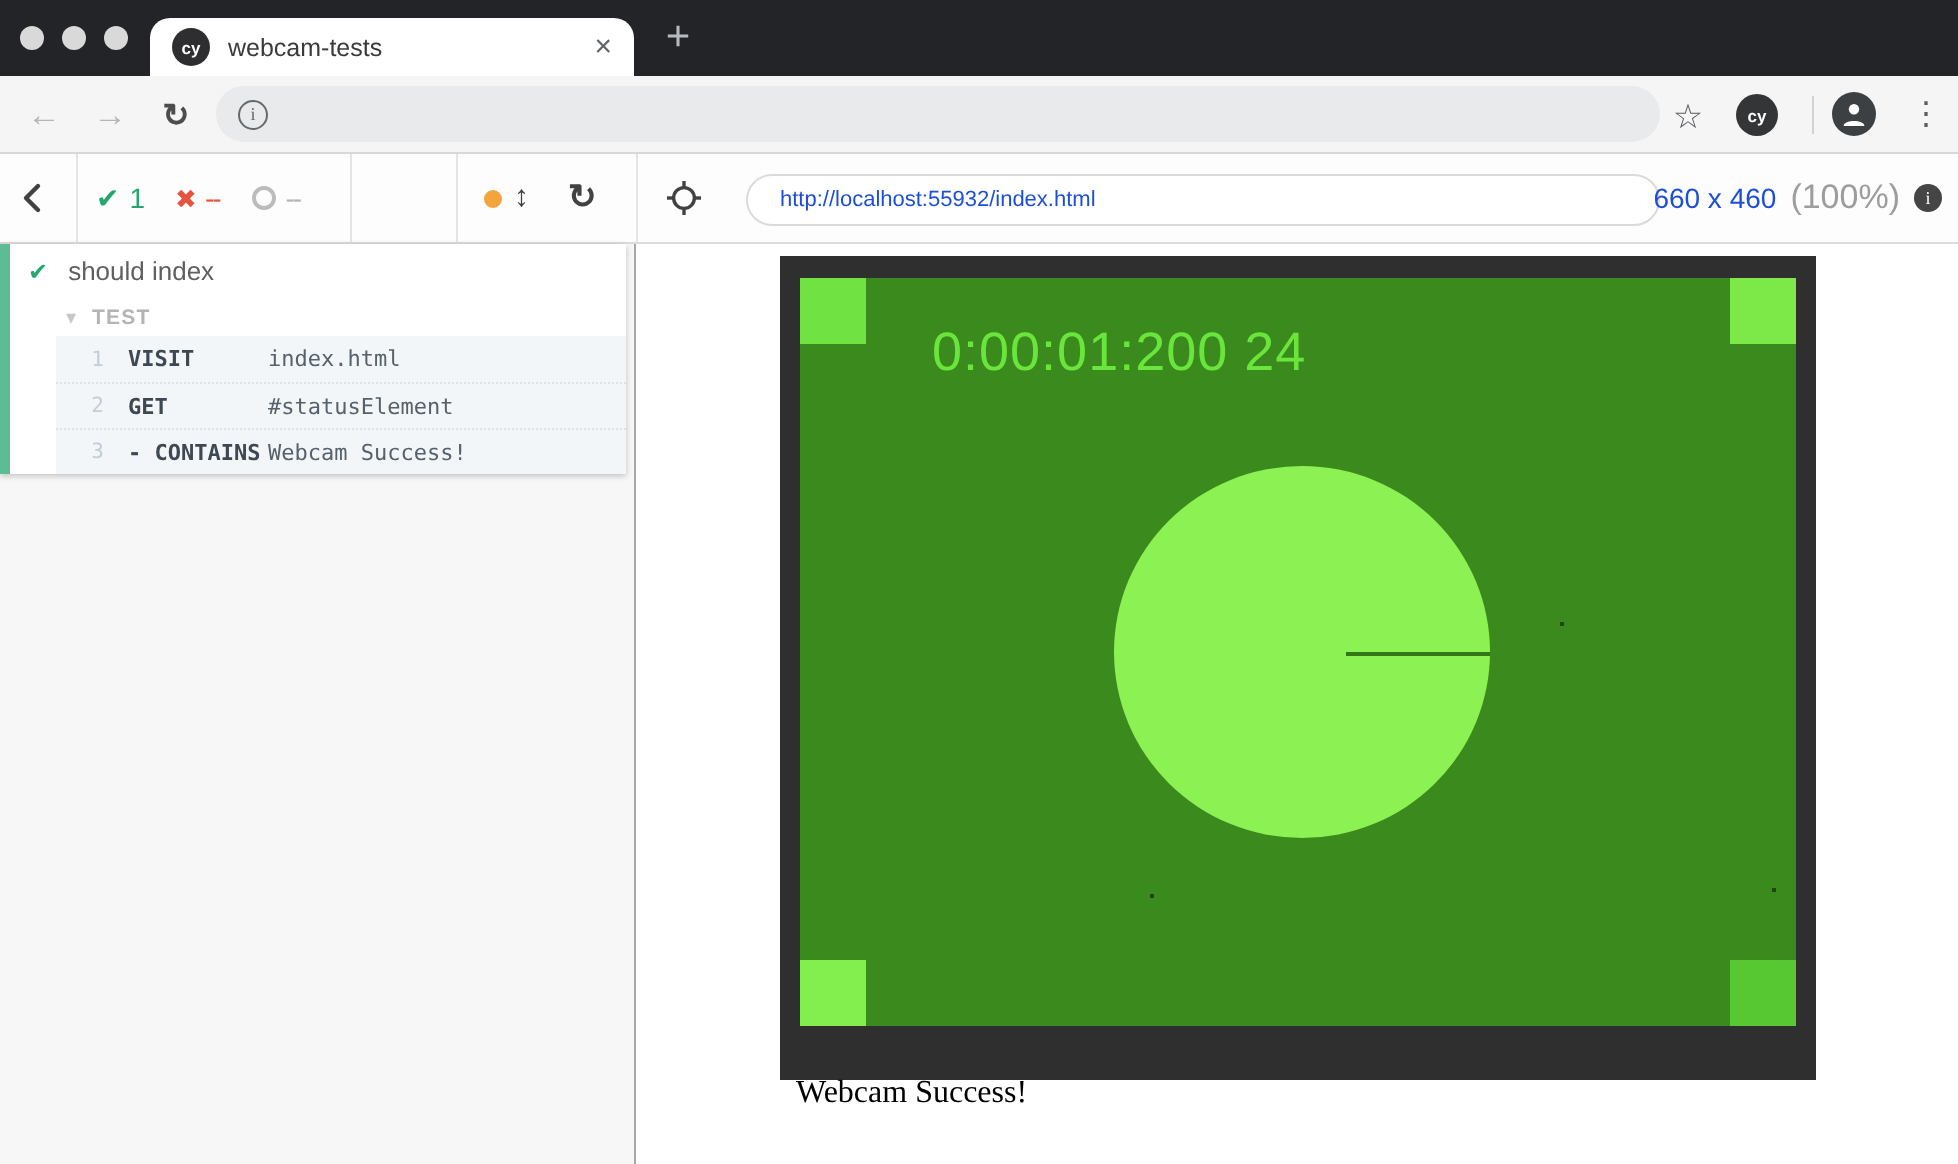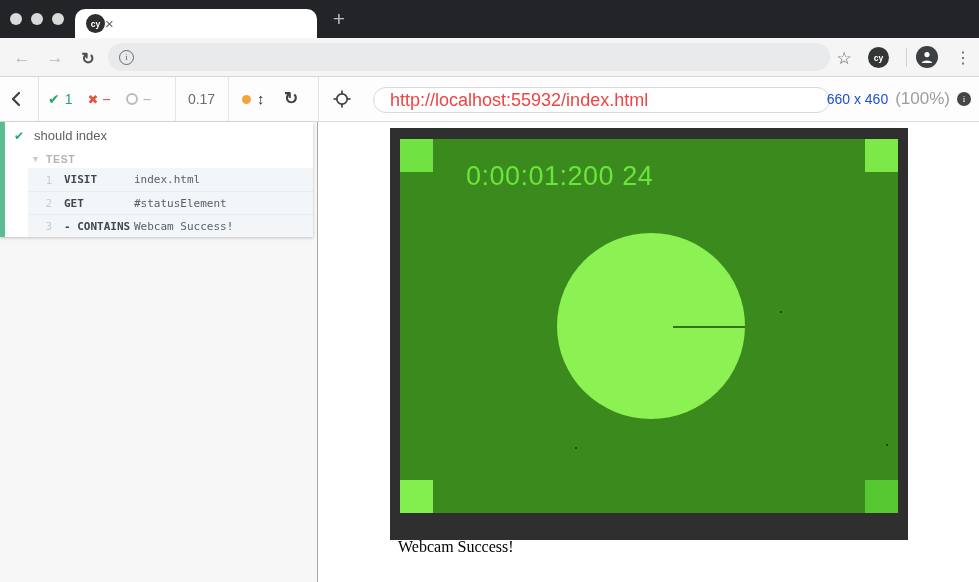--- a/index.html
+++ b/index.html
@@ -43,21 +43,21 @@
   .stat-pass-n{color:var(--pass-green);margin-left:5px;}
   .stat-cross{color:var(--fail-red);font-size:13px;margin-left:15px;}
   .stat-fail-n{color:var(--fail-red);margin-left:4px;letter-spacing:-1px;}
   .stat-ring{width:12px;height:12px;border:2px solid #bcbcbc;border-radius:50%;margin-left:16px;}
   .stat-pend-n{color:var(--pending-gray);margin-left:5px;letter-spacing:-1px;}
   .duration{position:absolute;left:175px;top:0;width:53px;height:44px;line-height:44px;text-align:center;font-size:14px;color:#6d6d6d;}
   .scroll-dot{position:absolute;left:242px;top:18px;width:9px;height:9px;border-radius:50%;background:var(--accent-yellow);}
   .updown{position:absolute;left:257px;top:0;height:44px;line-height:44px;font-size:15px;font-weight:bold;color:#424242;}
   .restart{position:absolute;left:284px;top:0;height:44px;line-height:44px;font-size:17px;font-weight:bold;color:#424242;}
   .playground{position:absolute;left:333px;top:13px;width:18px;height:18px;}
-  .app-url{position:absolute;left:373px;top:10px;width:457px;height:26px;border:1px solid #dadada;border-radius:13px;background:#fff;font-size:18px;color:#ef4444;line-height:24px;padding-left:16px;white-space:nowrap;overflow:hidden;}
+  .app-url{position:absolute;left:373px;top:10px;width:457px;height:26px;border:1px solid #dadada;border-radius:13px;background:#fff;font-size:11px;color:#1d4ed8;line-height:24px;padding-left:16px;white-space:nowrap;overflow:hidden;}
   .viewport{position:absolute;right:8px;top:0;height:44px;display:flex;align-items:center;gap:7px;}
   .vp-size{font-size:14px;color:#1d4ed8;}
   .vp-scale{font-size:17px;color:#9d9d9d;}
   .vp-info{width:14px;height:14px;border-radius:50%;background:#454545;color:#fff;font-size:9px;font-family:"Liberation Serif",serif;display:flex;align-items:center;justify-content:center;}
 
   
   .sidebar{position:absolute;left:0;top:122px;width:318px;height:460px;background:#f7f7f7;border-right:1px solid #a8a8a8;}
   .runnable-card{position:absolute;left:0;top:0;width:313px;height:115px;background:#fff;box-shadow:0 1px 3px rgba(0,0,0,0.22);}
   .green-strip{position:absolute;left:0;top:0;width:5px;height:100%;background:var(--strip-green);}
   .test-header{display:flex;align-items:center;height:27px;padding-left:14px;}
@@ -92,20 +92,21 @@
 <body>
 
 <div id="app">
 
   <div class="tabstrip">
     <span class="win-dot" style="left:10px"></span>
     <span class="win-dot" style="left:31px"></span>
     <span class="win-dot" style="left:52px"></span>
     <div class="tab">
       <span class="favicon">cy</span>
+      <span class="tab-title">webcam-tests</span>
       <span class="tab-close">×</span>
     </div>
     <span class="new-tab">+</span>
   </div>
 
   <div class="navbar">
     <span class="nav-btn disabled" style="left:10px">←</span>
     <span class="nav-btn disabled" style="left:43px">→</span>
     <span class="nav-btn enabled" style="left:76px">↻</span>
     <div class="omnibox">
@@ -137,21 +138,20 @@
 
     <div class="stats">
       <span class="stat-check">✔</span>
       <span class="stat-pass-n">1</span>
       <span class="stat-cross">✖</span>
       <span class="stat-fail-n">--</span>
       <span class="stat-ring"></span>
       <span class="stat-pend-n">--</span>
     </div>
 
-    <span class="duration">0.17</span>
 
     <span class="scroll-dot"></span>
     <span class="updown">↕</span>
     <span class="restart">↻</span>
 
     <span class="playground">
       <svg width="18" height="18" viewBox="0 0 18 18">
           <circle cx="9" cy="9" r="5.2" fill="none" stroke="#424242" stroke-width="1.7"></circle>
           <line x1="9" y1="0.5" x2="9" y2="4.2" stroke="#424242" stroke-width="1.7"></line>
           <line x1="9" y1="13.8" x2="9" y2="17.5" stroke="#424242" stroke-width="1.7"></line>

